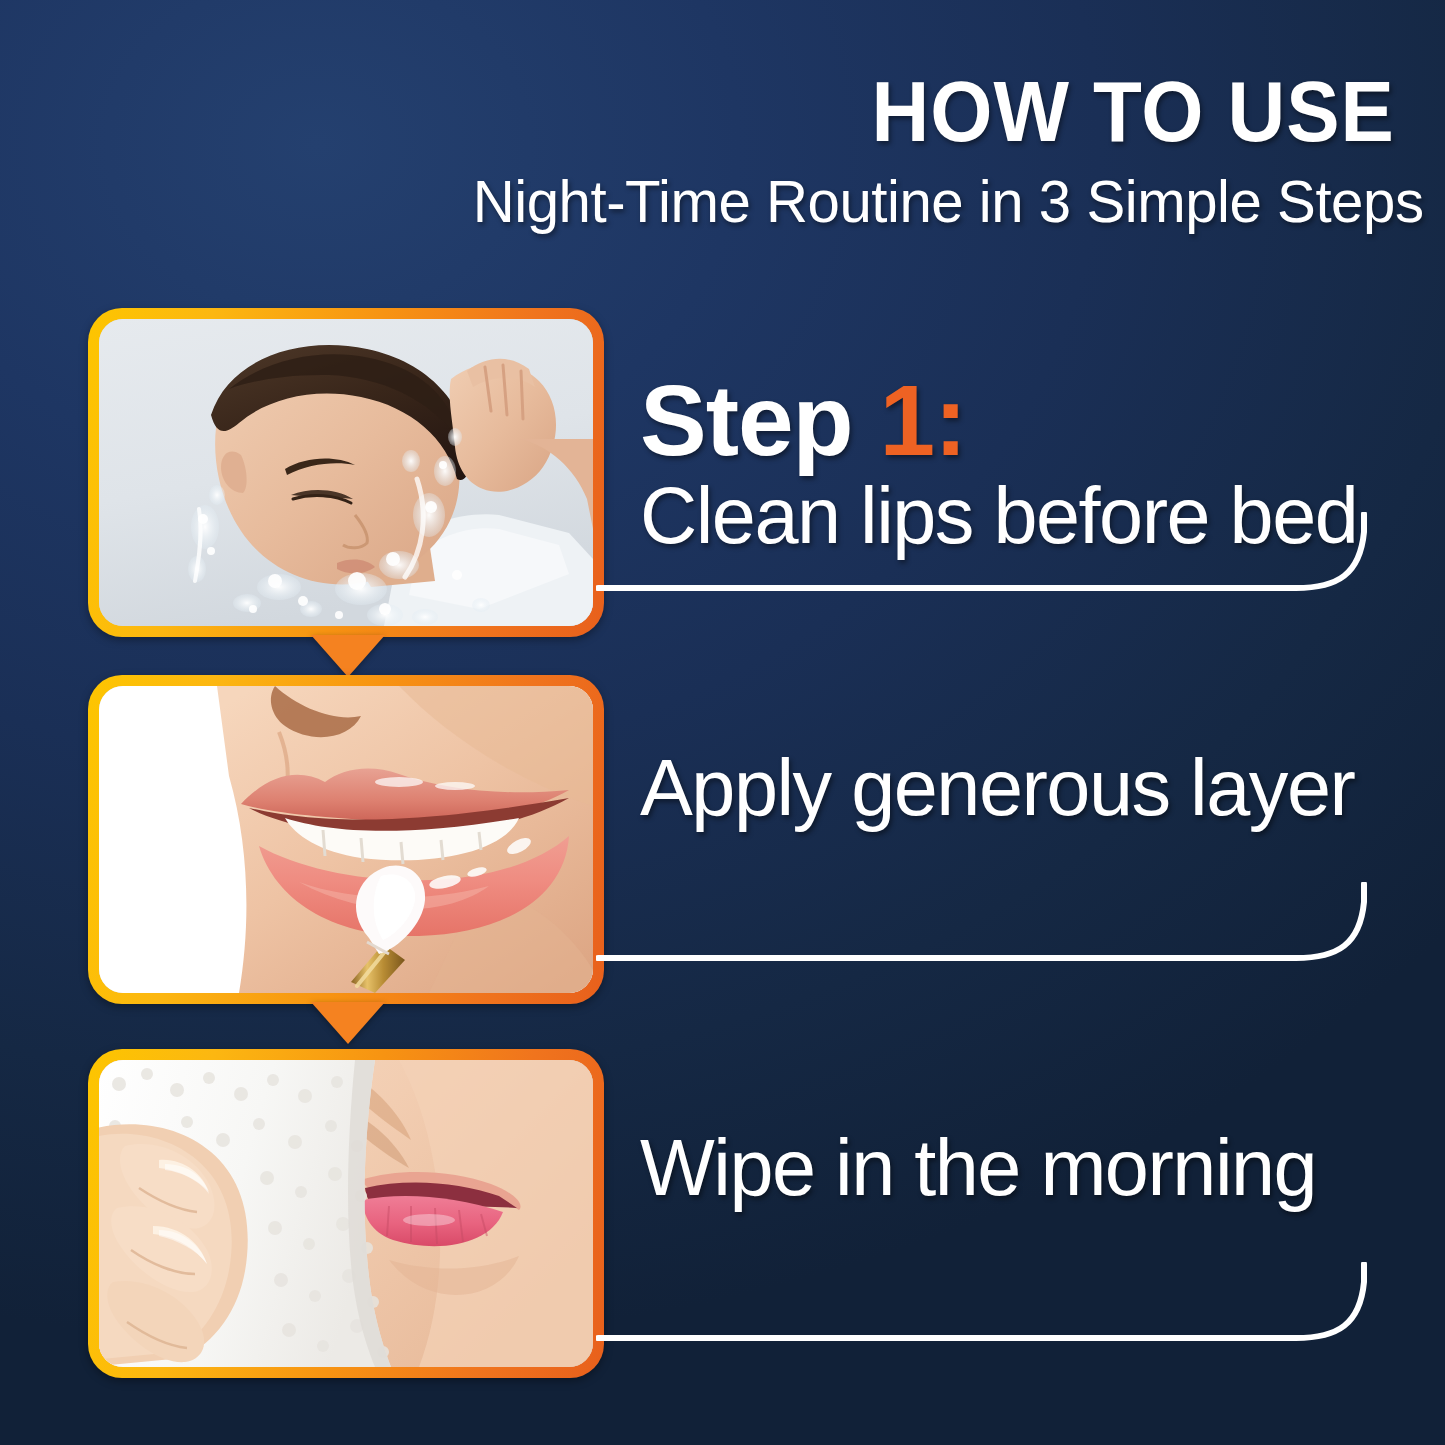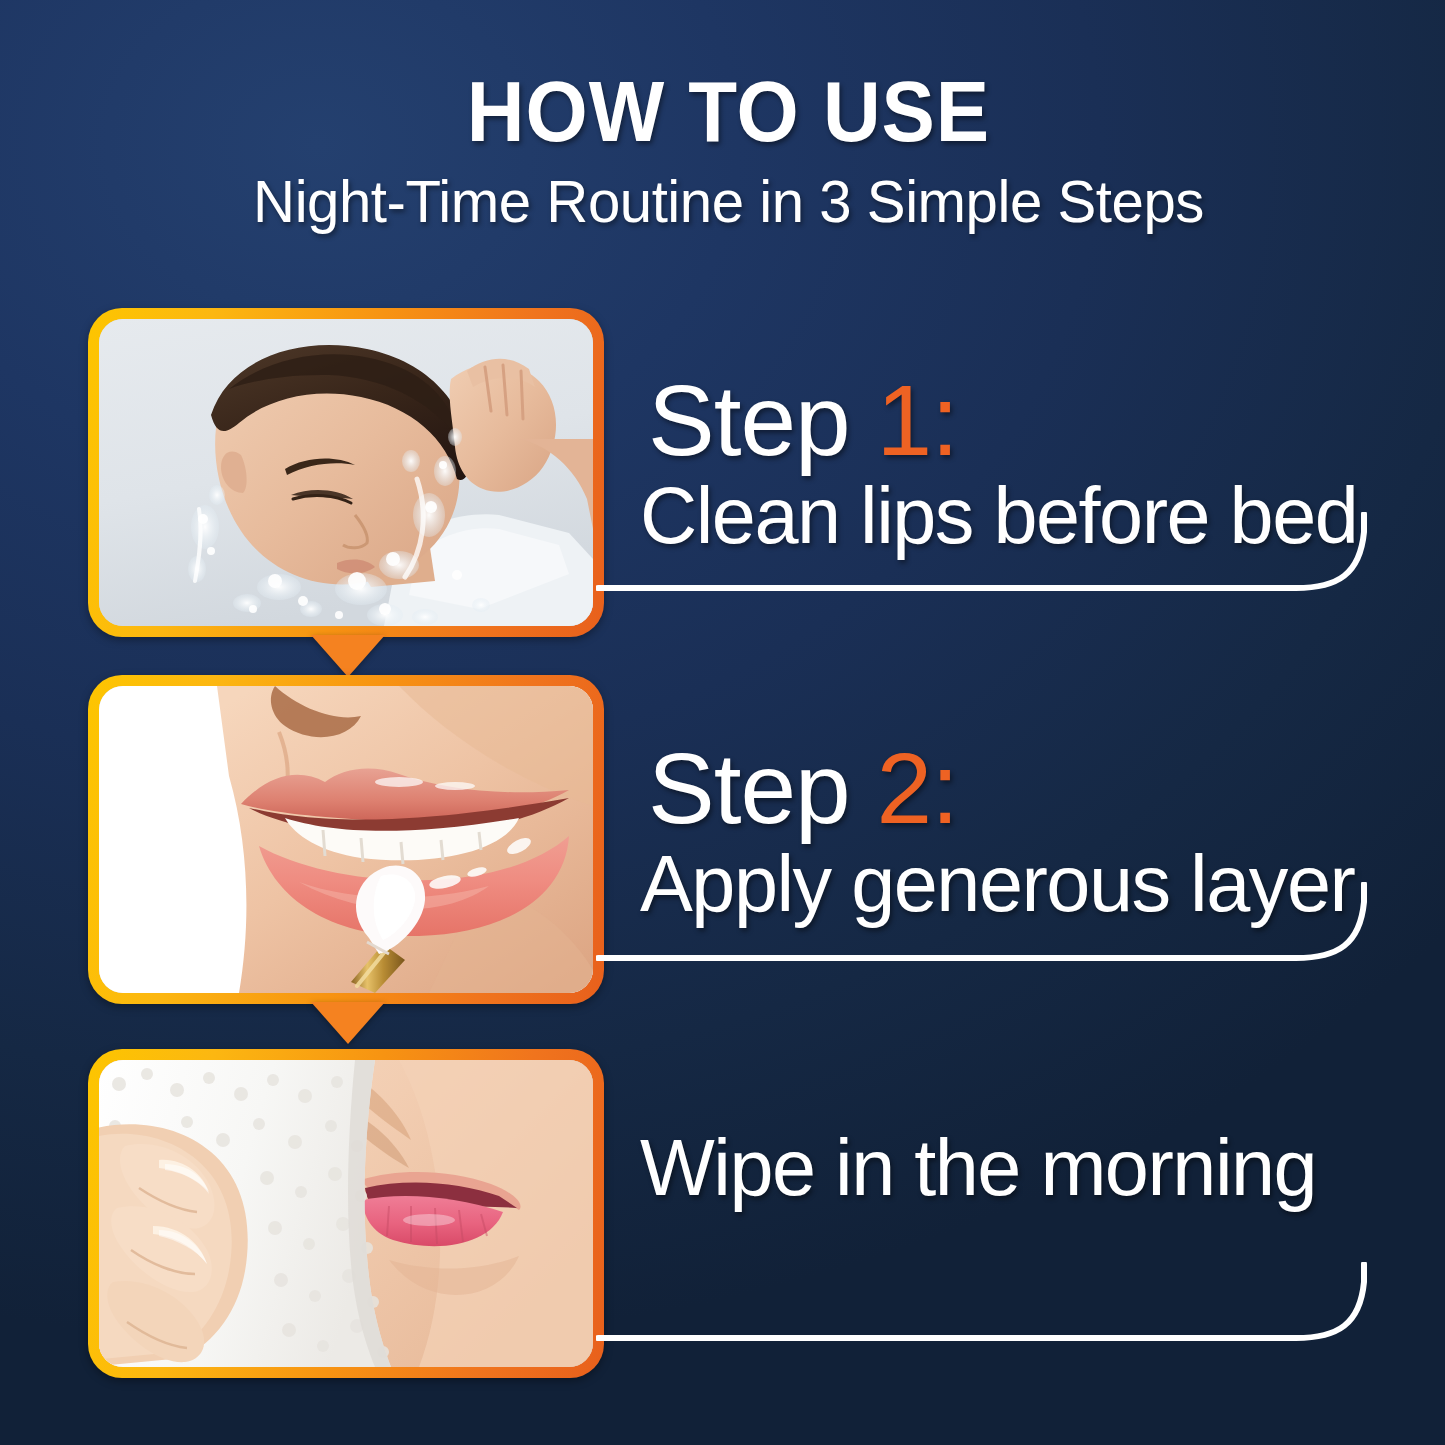--- a/index.html
+++ b/index.html
@@ -9,21 +9,21 @@
     background:#16294a;
   }
   #poster{
     position:relative;width:1445px;height:1445px;
     background:
       radial-gradient(ellipse 1500px 1200px at 22% 10%, #24406f 0%, #1e3663 28%, #1a2f56 52%, #152844 78%, #112138 100%);
     overflow:hidden;
   }
 
   
-  .hdr{position:absolute;left:12px;right:0;top:68px;text-align:center;}
+  .hdr{position:absolute;left:12px;right:0;top:68px;text-align:right;}
   .hdr h1{
     margin:0;color:#ffffff;
     font-family:"Liberation Sans", sans-serif;
     font-weight:700;font-size:86px;line-height:1.0;
     letter-spacing:1px;
     transform:scaleX(0.93);
     text-shadow:2px 3px 5px rgba(0,0,0,.45);
   }
   .hdr h2{
     margin:18px 0 0 0;color:#ffffff;
@@ -60,25 +60,24 @@
     border-right:37px solid transparent;
     border-top:42px solid #f58220;
     filter:drop-shadow(0 2px 3px rgba(0,0,0,.35));
   }
 
   
   .txt{position:absolute;}
   .stepline{
     color:#ffffff;
     font-family:"Liberation Sans", sans-serif;
-    font-weight:400;font-size:100px;line-height:0.96;
+    font-weight:700;font-size:100px;line-height:0.96;
     letter-spacing:-1px;
     white-space:nowrap;
     text-shadow:2px 3px 5px rgba(0,0,0,.45);
-    margin-left:8px;
   }
   .stepline .num{color:#ee6223;}
   .desc{
     color:#ffffff;
     font-family:"Liberation Sans", sans-serif;
     font-weight:400;font-size:80px;line-height:1.0;
     letter-spacing:-1.5px;
     white-space:nowrap;
     margin-top:8px;
     transform:scaleX(0.99);
@@ -274,24 +273,20 @@
             <path d="M270 252 C246 224 258 192 284 182 C308 173 328 190 326 214 C324 238 300 262 280 268 Z" fill="#fdfafa"></path>
             <path d="M282 190 C302 184 318 196 316 214 C314 230 298 248 284 254 C272 236 272 208 282 190 Z" fill="#ffffff"></path>
             <path d="M268 256 L290 268" stroke="#e3d9cf" stroke-width="3"></path>
           </g>
         </svg>
       </div>
     </div>
     <div class="arrow" style="left:311px;top:1002px;"></div>
 
     <div class="txt" style="left:640px;top:740px;">
-      <div class="stepline">
-        <span>Step</span>
-        <span class="num">2:</span>
-      </div>
       <div class="desc">Apply generous layer</div>
     </div>
     <div class="underline" style="left:596px;top:882px;">
       <svg width="790" height="80" viewBox="0 0 790 80">
         <path d="M2 76 L700 76 C742 76 764 62 768 20 L768 2" fill="none" stroke="#ffffff" stroke-width="6" stroke-linecap="round"></path>
       </svg>
     </div>
   </div>
 
   <div class="row">

